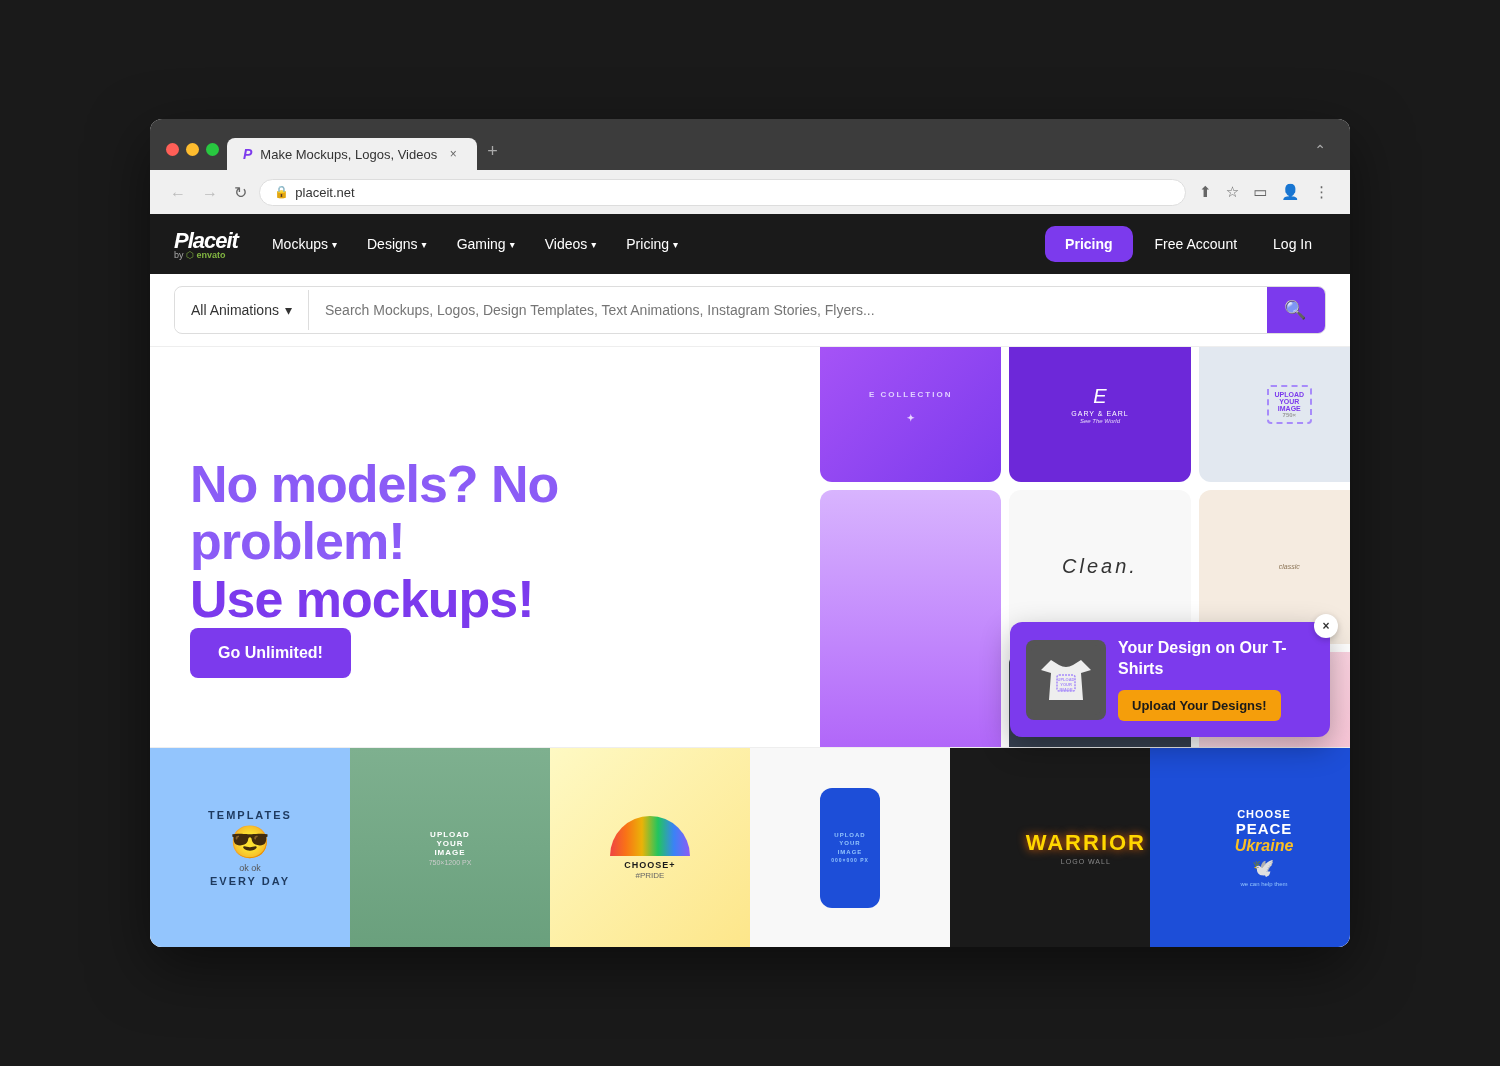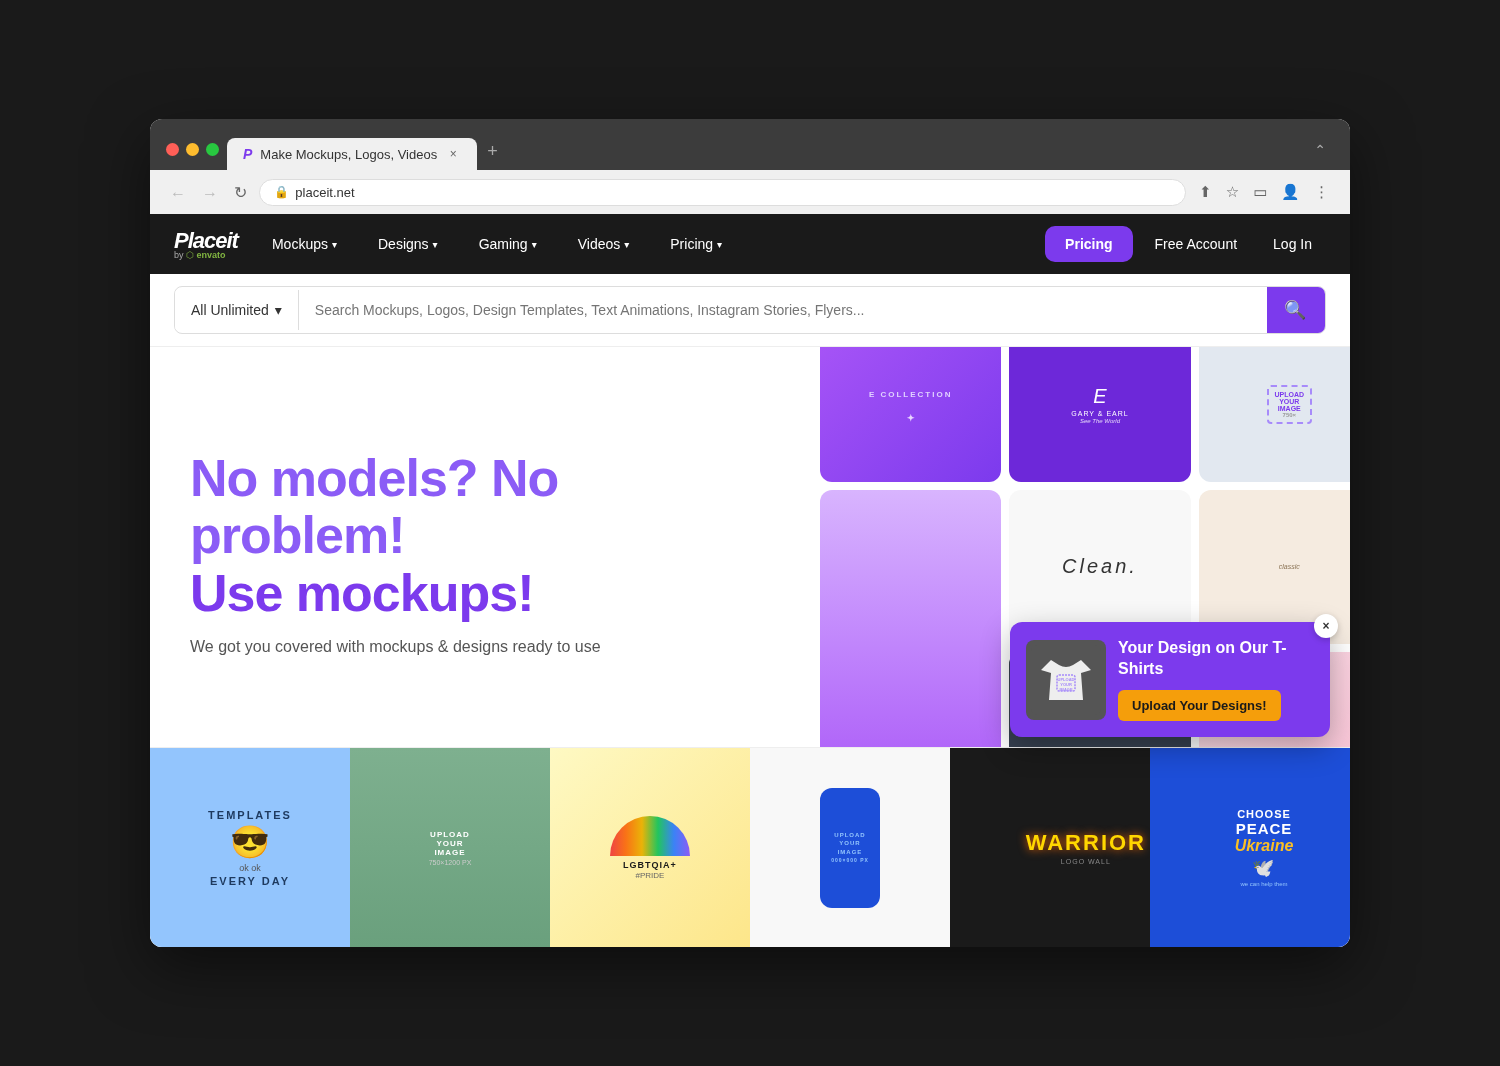--- a/index.html
+++ b/index.html
@@ -155,21 +155,21 @@
       display: block;
       margin-top: -4px;
       letter-spacing: 0;
       font-style: normal;
     }
     .logo-by { color: #aaa; font-size: 9px; }
     .logo-envato { color: #81b441; font-size: 9px; font-weight: bold; }
     .nav-menu {
       display: flex;
       align-items: center;
-      gap: 13px;
+      gap: 2px;
       flex: 1;
     }
     .nav-item {
       color: #fff;
       text-decoration: none;
       padding: 8px 14px;
       border-radius: 4px;
       font-size: 14px;
       font-weight: 500;
       display: flex;
@@ -525,37 +525,37 @@
       <div class="nav-right">
         <button class="btn-pricing">Pricing</button>
         <button class="btn-free">Free Account</button>
         <button class="btn-login">Log In</button>
       </div>
     </nav>
 
     <div class="search-bar-wrap">
       <div class="search-bar">
         <div class="search-cat">
-          <span>All Unlimited</span>
+          <span>All Animations</span>
           <span>▾</span>
         </div>
         <input class="search-input-field" type="text" placeholder="Search Mockups, Logos, Design Templates, Text Animations, Instagram Stories, Flyers..." style="">
         <button class="search-btn">
           <span>🔍</span>
         </button>
       </div>
     </div>
 
     <div class="hero-section-wrap" style="position:relative;">
       <div class="hero">
 
         <div class="hero-text">
           <div class="hero-title-dark">No models? No problem!</div>
           <div class="hero-title-purple">Use mockups!</div>
-          <p class="hero-subtitle">We got you covered with mockups &amp; designs ready to use</p>
+          <button class="btn-go-unlimited">Go Unlimited!</button>
         </div>
 
         <div class="hero-collage">
           <div class="collage-grid">
 
             <div class="collage-item card-purple">
               <div class="collage-img-placeholder" style="flex-direction:column; gap:2px;">
                 <div style="font-size:8px; color:#e0d0ff; letter-spacing:2px; font-weight:700; text-align:center; padding: 8px;">E COLLECTION</div>
                 <div style="font-size:9px; color:#e9d5ff; font-weight:600; text-align:center; padding: 4px;">✦</div>
               </div>
@@ -649,21 +649,21 @@
               <div style="font-size:7px; color:#ccc; margin-top:2px;">750×1200 PX</div>
             </div>
           </div>
         </div>
 
         <div class="thumb-item">
           <div class="thumb-bg" style="background: linear-gradient(135deg, #fef9c3, #fde68a);">
             <div style="text-align:center; padding:8px;">
 
               <div style="width:80px; height:40px; border-radius:40px 40px 0 0; background:linear-gradient(to right, #ef4444, #f97316, #eab308, #22c55e, #3b82f6, #8b5cf6); margin:0 auto 4px;"></div>
-              <div style="font-size:9px; font-weight:800; color:#1a1a1a; letter-spacing:1px;">LGBTQIA+</div>
+              <div style="font-size:9px; font-weight:800; color:#1a1a1a; letter-spacing:1px;">CHOOSE+</div>
               <div style="font-size:8px; color:#666; margin-top:1px;">#PRIDE</div>
             </div>
           </div>
         </div>
 
         <div class="thumb-item">
           <div class="thumb-bg" style="background: #f8f8f8;">
             <div style="width:60px; height:120px; background:#1d4ed8; border-radius:12px; display:flex; align-items:center; justify-content:center; margin:auto;">
               <div style="font-size:6px; color:#93c5fd; text-align:center; font-weight:700; letter-spacing:1px; line-height:1.4; text-transform:uppercase;">
                 UPLOAD<br>YOUR<br>IMAGE<br>

